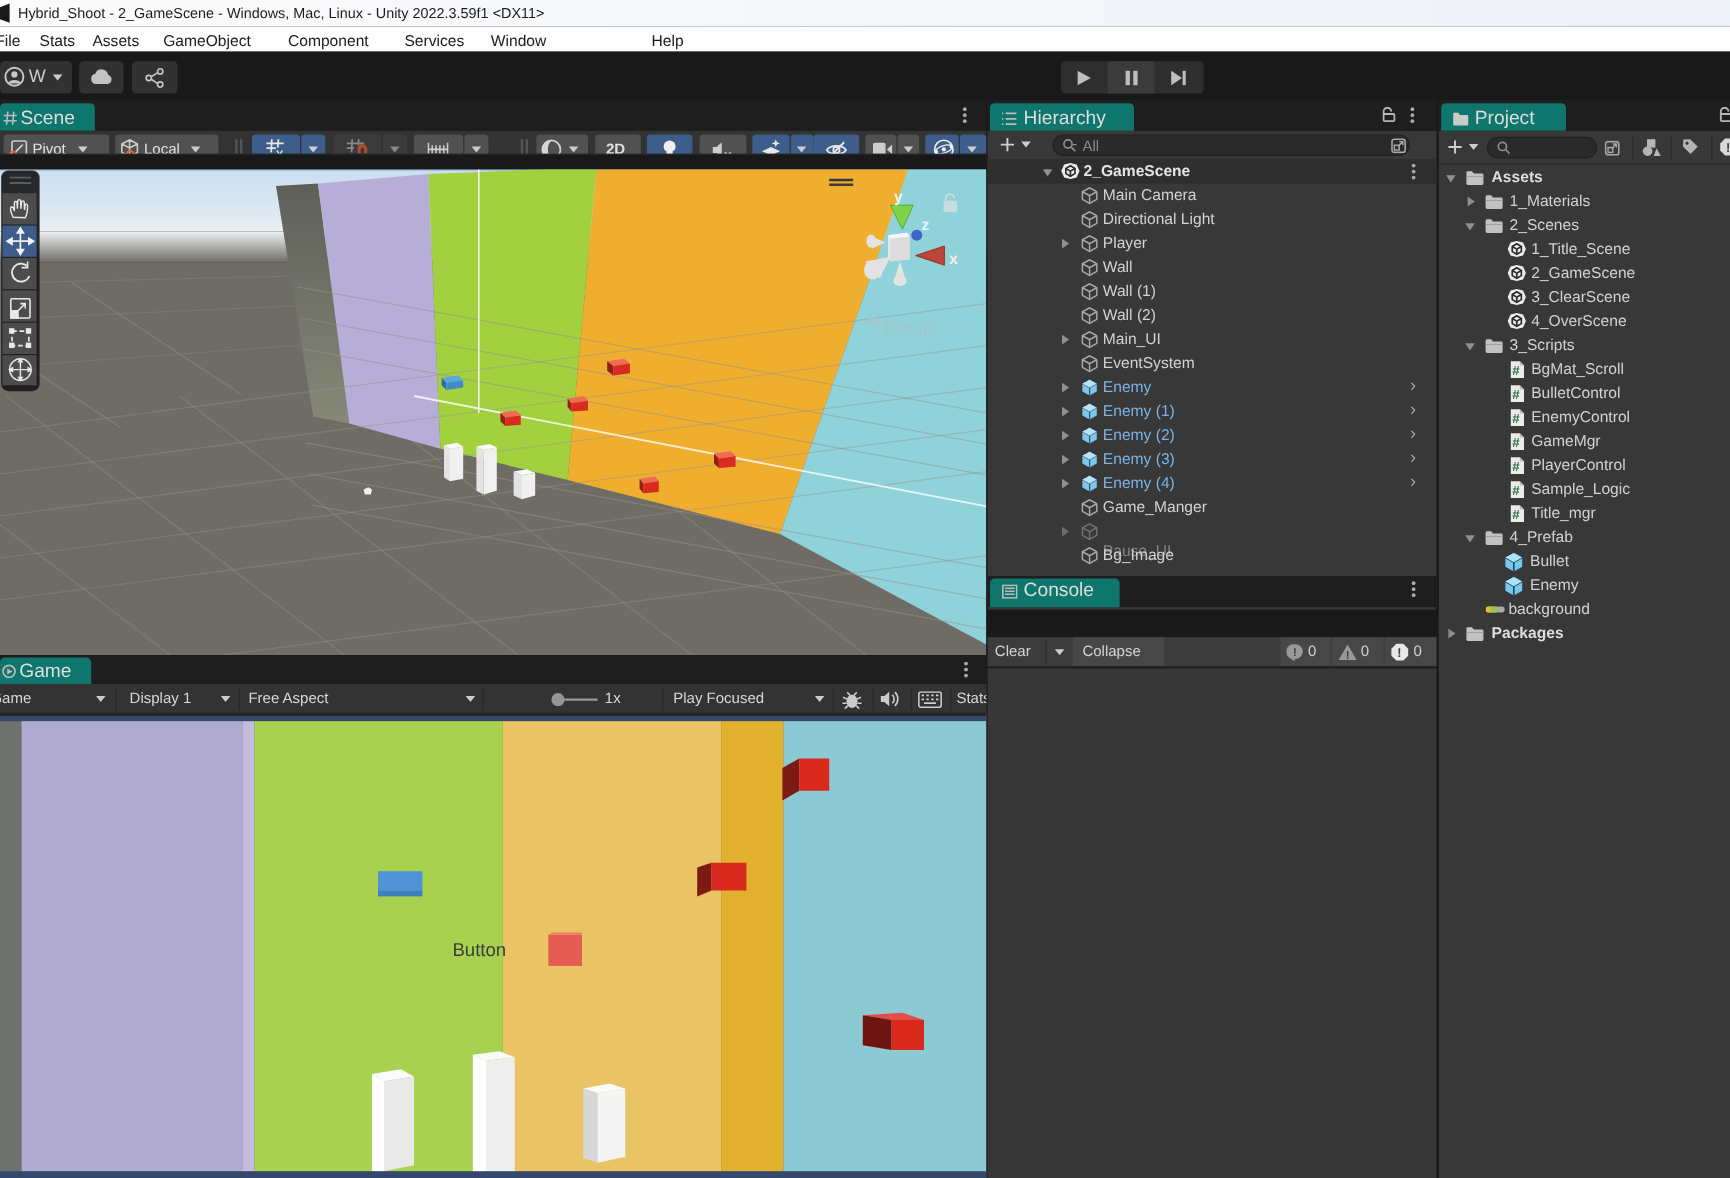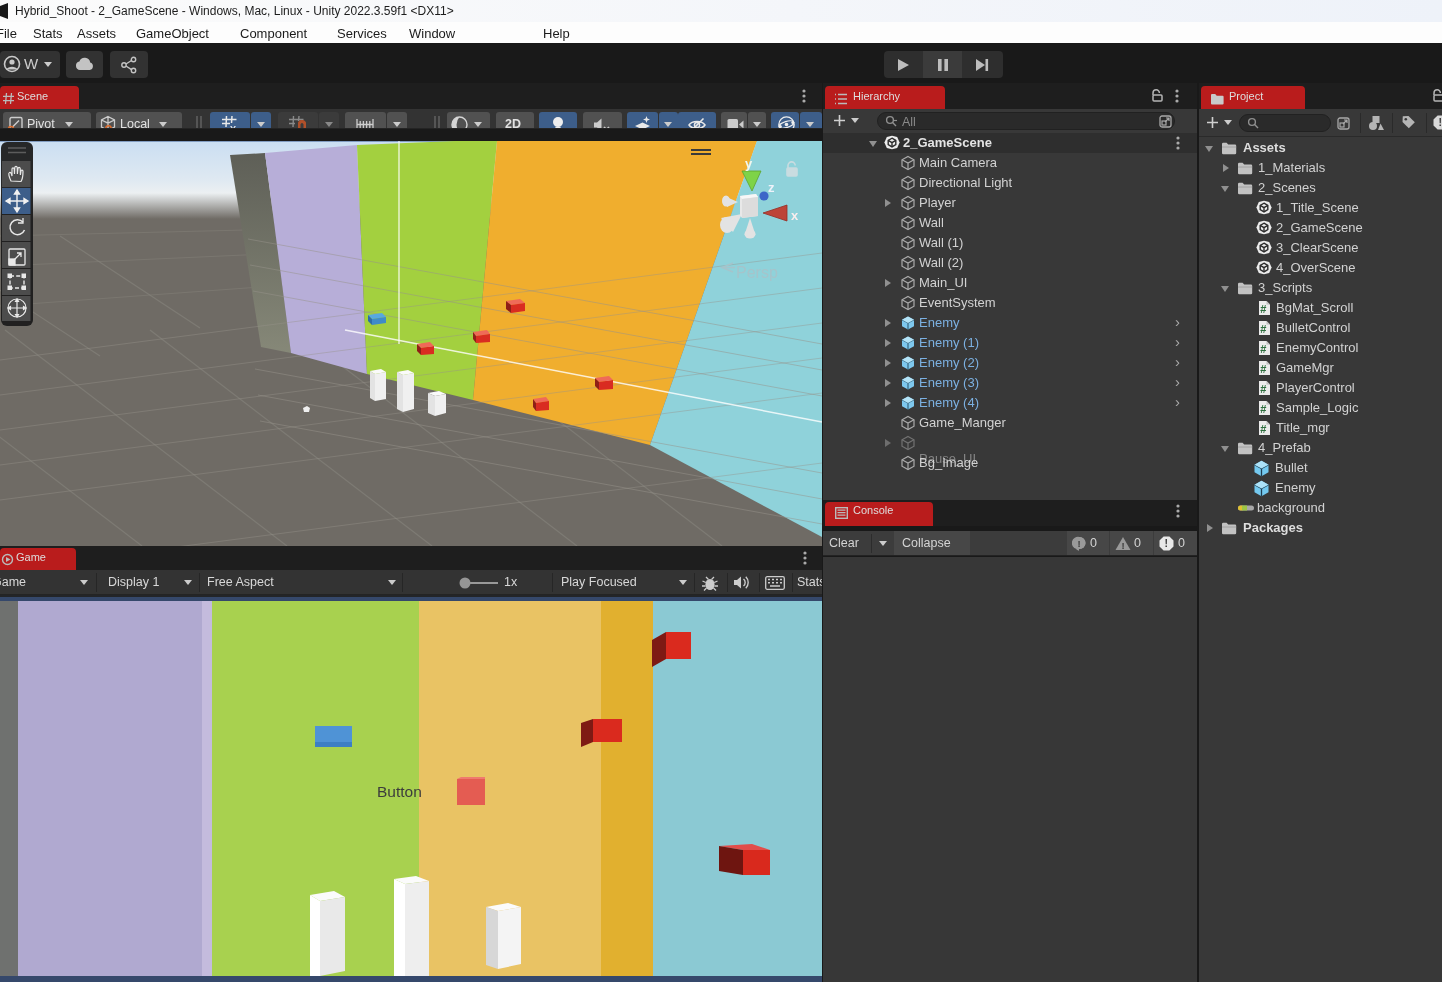--- a/index.html
+++ b/index.html
@@ -8,21 +8,21 @@
   #app { position:absolute; left:0; top:0; width:1442px; height:982px; }
   .abs { position:absolute; }
   
   #titlebar { left:0; top:0; width:1442px; height:22px; background:linear-gradient(90deg,#fbfbfb 0%,#f4f6fa 55%,#eef2f9 100%); color:#1c1c1c; font-size:12.5px; }
   #menubar { left:0; top:22px; width:1442px; height:21px; background:#fdfdfd; color:#1b1b1b; font-size:13px; }
   #menubar .mi { position:absolute; top:4px; }
   #topbar { left:0; top:43px; width:1442px; height:40px; background:#191919; }
   .tbtn { position:absolute; background:#323232; border-radius:4px; }
   
   .tabbar { background:#1e1e1e; }
-  .tab { position:absolute; top:3px; bottom:0; background:#b91c1c; border-radius:4px 4px 0 0; color:#dedede; font-size:11px; }
+  .tab { position:absolute; top:3px; bottom:0; background:#0f766e; border-radius:4px 4px 0 0; color:#dedede; font-size:16px; }
   .tab .lbl { position:absolute; top:4px; }
   
   .ptoolbar { background:#333333; border-bottom:1px solid #242424; overflow:hidden; }
   .pbtn { position:absolute; background:#515151; border-radius:3px; color:#e2e2e2; font-size:12.5px; }
   .pbtn.blue { background:#3d5e8a; }
   .caret { display:inline-block; width:0; height:0; border-left:4px solid transparent; border-right:4px solid transparent; border-top:5px solid #cccccc; }
   .row { position:absolute; height:20px; line-height:20px; font-size:13px; color:#d2d2d2; white-space:nowrap; }
   .tri { position:absolute; width:0; height:0; border-top:4.5px solid transparent; border-bottom:4.5px solid transparent; border-left:6px solid #909090; }
   .tri.open { border-left:4.5px solid transparent; border-right:4.5px solid transparent; border-top:6px solid #909090; border-bottom:none; }
   .chev { position:absolute; left:352px; top:-1px; color:#a8a8a8; font-size:15px; }
@@ -688,21 +688,21 @@
         <span style="position:absolute;left:96px;margin-top:16px;">Pause_UI</span>
       </div>
     <div class="row" style="left:0;top:320px;">
         <svg width="16" height="16" style="left:77px;top:2px">
           <use href="#u-go"></use>
         </svg>
         <span style="position:absolute;left:96px;">Bg_Image</span>
       </div>
   </div>
 
-  <div class="abs tabbar" style="left:823px;top:500px;width:374px;height:26px;">
+  <div class="abs tabbar" style="left:823px;top:480px;width:374px;height:26px;">
     <div class="tab" style="left:2px;width:108px;top:2px;">
       <svg width="13" height="12" style="left:10px;top:5px" viewBox="0 0 13 12">
           <rect x="0.7" y="0.7" width="11.6" height="10.6" fill="none" stroke="#bbbbbb" stroke-width="1.4"></rect>
           <path d="M2.5 3.2 L10.5 3.2 M2.5 5.7 L10.5 5.7 M2.5 8.2 L10.5 8.2" stroke="#bbbbbb" stroke-width="1.3"></path>
         </svg>
       <span class="lbl" style="left:28px;top:2px;">Console</span>
     </div>
     <svg width="4" height="14" style="left:353px;top:4px" viewBox="0 0 4 14">
         <circle cx="2" cy="2" r="1.6" fill="#aaaaaa"></circle>
         <circle cx="2" cy="7" r="1.6" fill="#aaaaaa"></circle>

